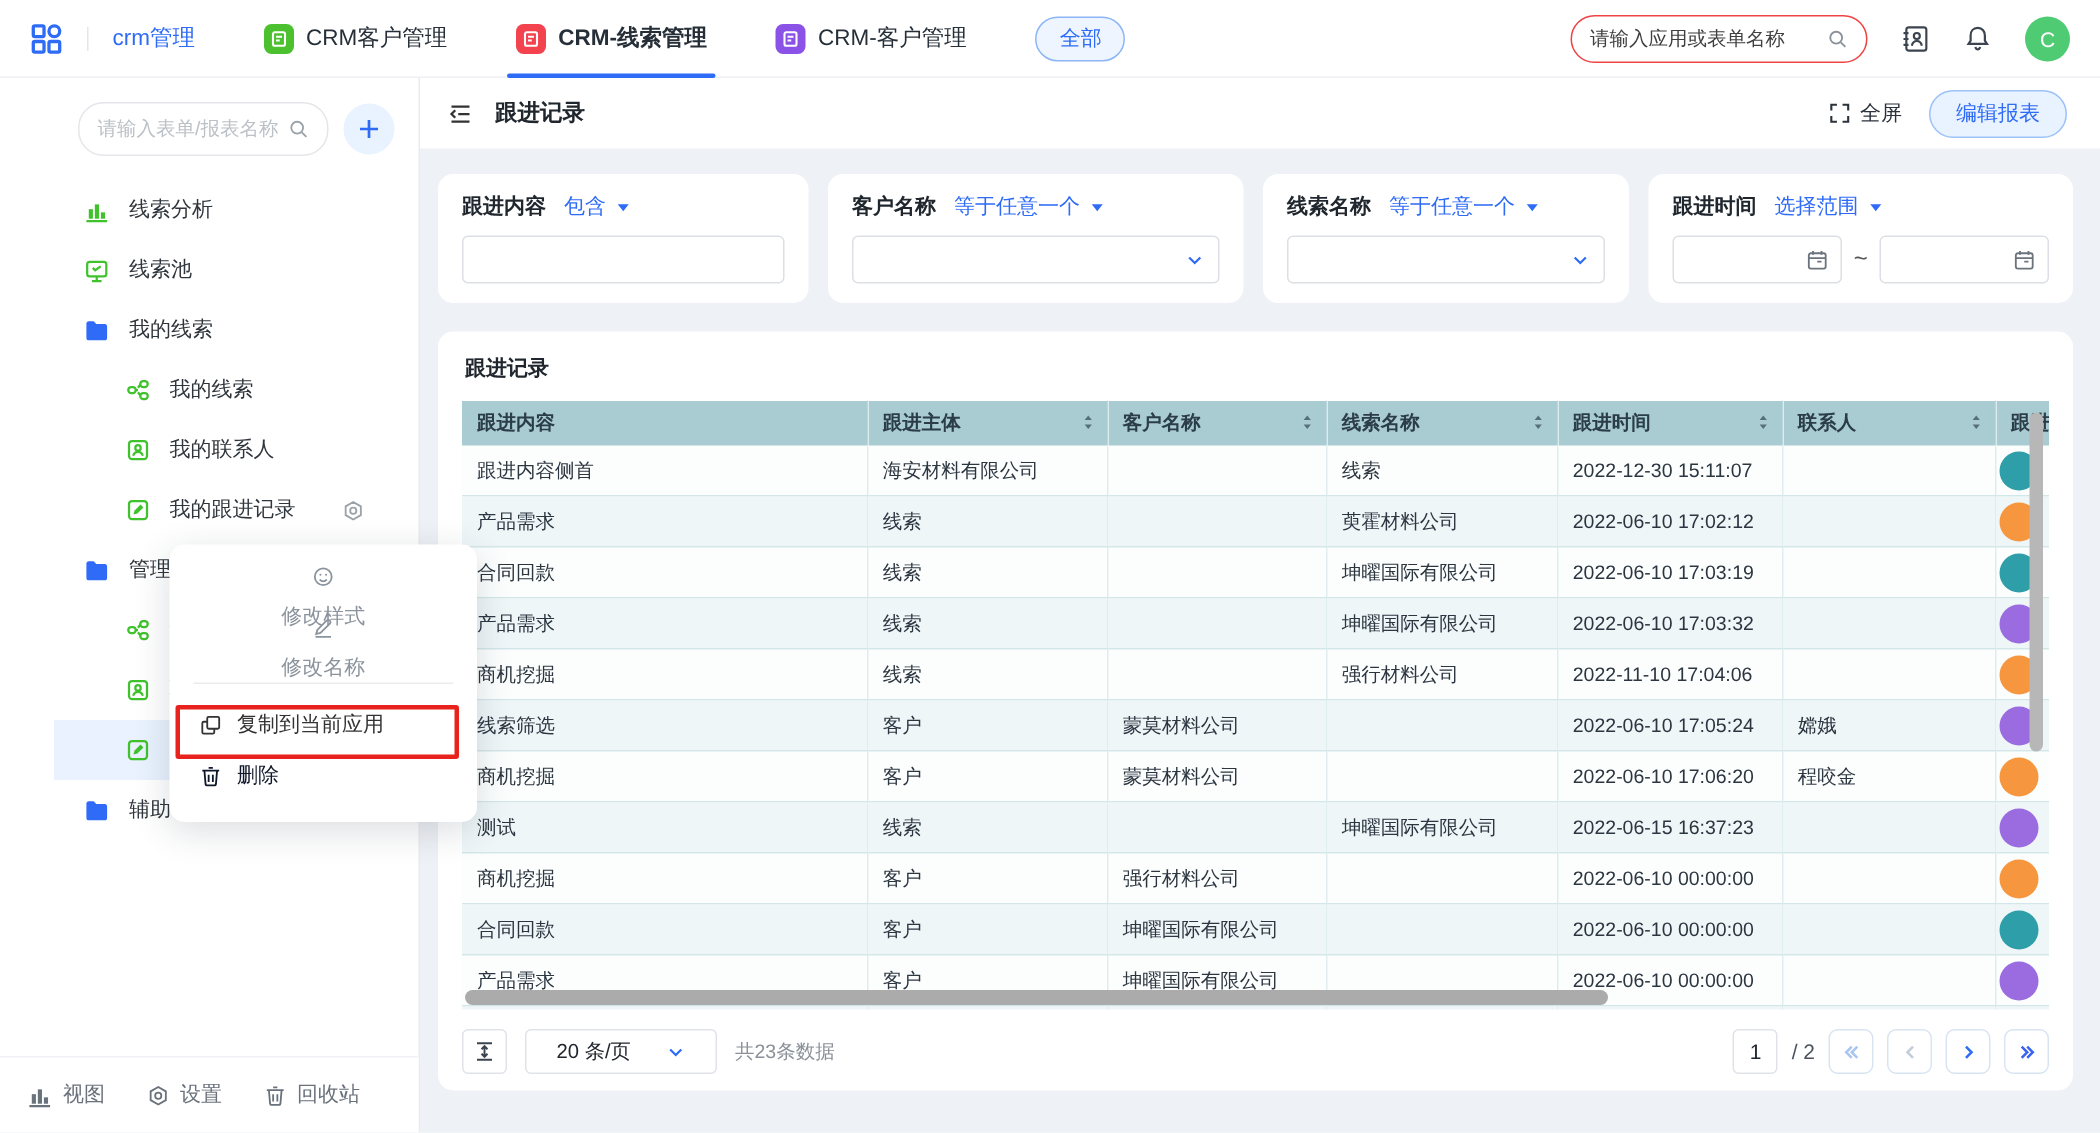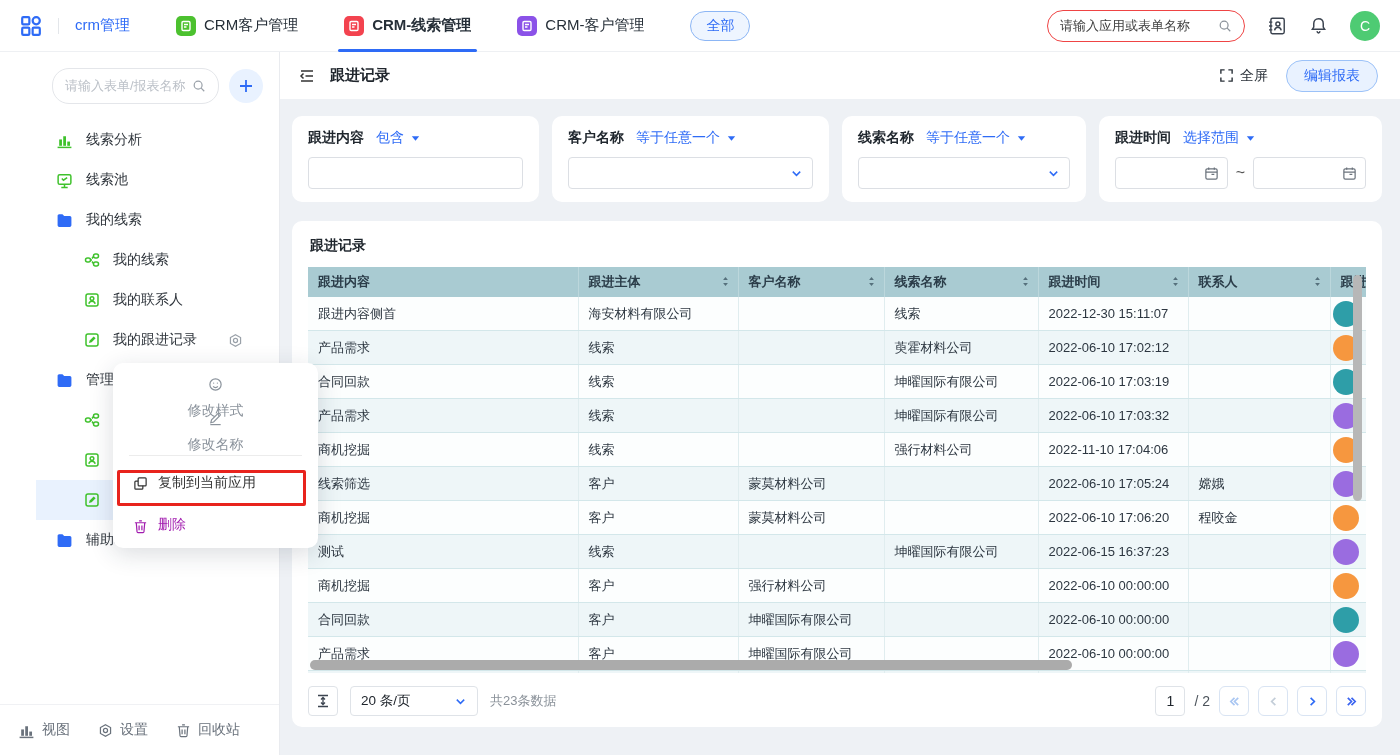--- a/index.html
+++ b/index.html
@@ -67,33 +67,33 @@
   td{height:33px;padding:0 10px;border-bottom:1px solid #d3e7ea;border-right:1px solid #e0edef;color:#2c3640;white-space:nowrap;overflow:hidden;}
   tbody tr:nth-child(odd){background:#fcfefe;}
   tbody tr:nth-child(even){background:#eef6f8;}
   td.avatar-cell{padding:0 0 0 2px;}
   .avatar-dot{width:26px;height:26px;border-radius:50%;}
   .vscroll{position:absolute;right:4px;top:8px;width:9px;height:226px;background:#b7b7b7;border-radius:5px;z-index:5;}
   .hscroll{position:absolute;left:2px;bottom:3px;width:762px;height:10px;background:#ababab;border-radius:5px;z-index:5;}
   
   .pagi{display:flex;align-items:center;margin-top:13px;gap:12px;font-size:13px;}
   .tool-btn{width:30px;height:30px;border:1px solid #dfe3e8;border-radius:4px;display:grid;place-items:center;color:#3c4450;background:#fff;cursor:pointer;}
-  .page-size{width:128px;height:30px;border:1px solid #dfe3e8;border-radius:4px;display:flex;align-items:center;justify-content:space-between;padding:0 10px;color:#20262d;font-size:13.5px;box-sizing:border-box;cursor:pointer;}
+  .page-size{width:128px;height:30px;border:1px solid #dfe3e8;border-radius:4px;display:flex;align-items:center;justify-content:space-between;padding:0 20px;color:#20262d;font-size:13.5px;box-sizing:border-box;cursor:pointer;}
   .page-size .icon{color:#2e6bf6;}
   .total{color:#8a9199;}
   .pagi-right{margin-left:auto;display:flex;align-items:center;gap:9px;}
   .page-box{min-width:30px;height:30px;border:1px solid #dfe3e8;border-radius:4px;display:grid;place-items:center;font-size:14px;color:#20262d;box-sizing:border-box;}
   .page-total{color:#4c535b;font-size:14px;}
   .nav-btn{width:30px;height:30px;border:1px solid #d9e4f3;border-radius:6px;display:grid;place-items:center;background:#fff;cursor:pointer;}
   .nav-first{color:#a9c6f2;} .nav-prev{color:#c3cdd8;} .nav-next{color:#2e6bf6;} .nav-last{color:#3a63f0;}
   
   .ctx-menu{position:absolute;left:113px;top:363px;width:205px;background:#fff;border-radius:10px;box-shadow:0 6px 24px rgba(31,45,61,.16);padding:14px 0;z-index:50;}
   .menu-item{height:34px;display:flex;align-items:center;gap:10px;padding:0 20px;font-size:14px;color:#333;cursor:pointer;}
   .menu-item.muted{color:#8b939c;flex-direction:column;}
-  .menu-item.danger{color:#a21caf;align-items:flex-end;}
+  .menu-item.danger{color:#0f172a;}
   .menu-divider{height:1px;background:#ececec;margin:10px 16px;}
   .annotation{position:absolute;left:117px;top:470px;width:183px;height:30px;border:3px solid #e8231d;border-radius:2px;z-index:60;pointer-events:none;}
 </style>
 </head>
 <body>
 
 <div class="topbar">
   <span class="icon ic-blue">
       <svg viewBox="0 0 20 20" width="22" height="22" fill="none" stroke="currentColor" stroke-width="2">
         <rect x="2" y="2" width="6.5" height="6.5" rx="1"></rect>

